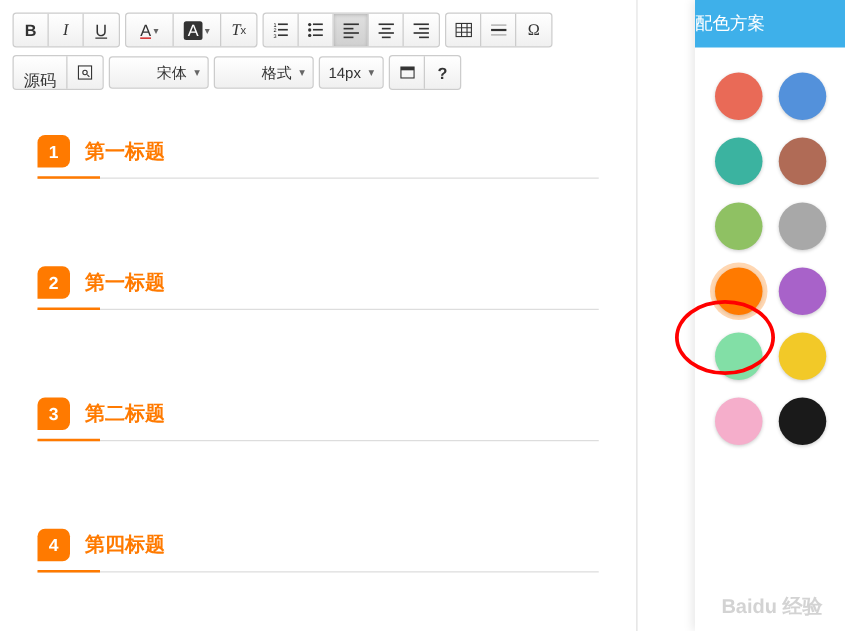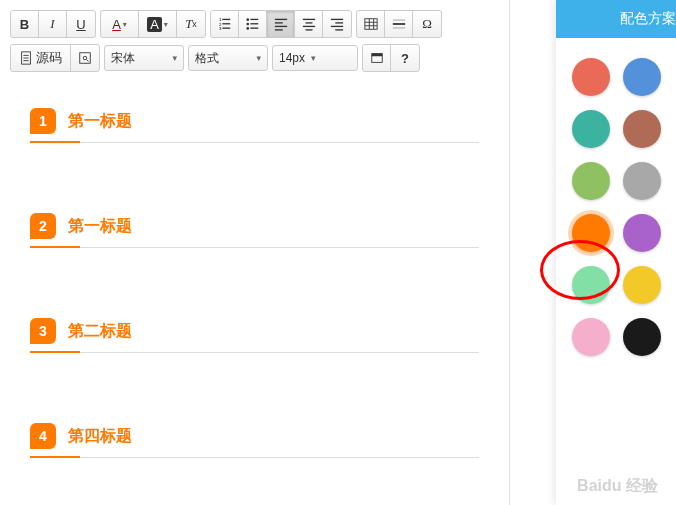--- a/index.html
+++ b/index.html
@@ -6,38 +6,38 @@
 body { font-family: Arial, "Microsoft YaHei", sans-serif; background: #fff; width: 676px; height: 505px; position: relative; overflow: hidden; }
 
 .main-area { width: 510px; height: 505px; float: left; background: #fff; border-right: 1px solid #e0e0e0; }
 
 .toolbar { padding: 10px; background: #fff; }
 .toolbar-row { display: flex; gap: 4px; margin-bottom: 6px; align-items: center; }
 .btn-group { display: inline-flex; border: 1px solid #ccc; border-radius: 3px; background: linear-gradient(#fff, #f0f0f0); }
 .btn { width: 28px; height: 26px; display: flex; align-items: center; justify-content: center; font-size: 13px; color: #333; cursor: pointer; border-right: 1px solid #ccc; position: relative; }
 .btn:last-child { border-right: none; }
 .btn.active { background: linear-gradient(#e0e0e0, #d0d0d0); box-shadow: inset 0 1px 3px rgba(0,0,0,0.2); }
-.btn.wide { width: auto; padding: 0 8px; gap: 3px; }
+.btn.wide { width: auto; padding: 0 8px; gap: 13px; flex-direction: column; }
 .btn svg { width: 14px; height: 14px; }
 
 .dropdown { display: inline-flex; align-items: center; border: 1px solid #ccc; border-radius: 3px; background: linear-gradient(#fff, #f0f0f0); height: 26px; padding: 0 6px; gap: 6px; cursor: pointer; font-size: 12px; color: #333; }
 .dropdown .caret { font-size: 9px; color: #666; }
-.dropdown.w80 { width: 80px; justify-content: space-between; }
+.dropdown.w80 { width: 80px; justify-content: flex-end; }
 .btn-drop { width: 38px; justify-content: center; gap: 2px; }
 .btn-drop .caret { font-size: 8px; color: #666; }
 
 .content { padding: 20px 30px; }
 .heading-item { margin-bottom: 70px; }
 .heading-line { display: flex; align-items: center; gap: 12px; padding-bottom: 8px; border-bottom: 1px solid #ddd; position: relative; }
 .heading-line::after { content: ''; position: absolute; left: 0; bottom: -1px; width: 50px; height: 2px; background: #ff7a00; }
 .num-badge { width: 26px; height: 26px; background: #ff7a00; color: #fff; border-radius: 6px 6px 6px 0; display: flex; align-items: center; justify-content: center; font-weight: bold; font-size: 14px; }
 .heading-text { color: #ff7a00; font-size: 16px; font-weight: bold; }
 
 .side-panel { width: 120px; height: 505px; float: right; background: #fff; box-shadow: -2px 0 8px rgba(0,0,0,0.1); position: relative; }
-.side-header { background: #3eb0ea; color: #fff; text-align: right; padding: 10px 0; font-size: 14px; }
+.side-header { background: #3eb0ea; color: #fff; text-align: left; padding: 10px 0; font-size: 14px; }
 .swatch-grid { padding: 20px 14px; display: grid; grid-template-columns: repeat(2, 1fr); gap: 14px 10px; justify-items: center; }
 .swatch { width: 38px; height: 38px; border-radius: 50%; cursor: pointer; box-shadow: 0 1px 3px rgba(0,0,0,0.2); }
 .swatch.selected { box-shadow: 0 0 0 4px rgba(255,122,0,0.3), 0 1px 3px rgba(0,0,0,0.2); }
 
 .highlight-circle { position: absolute; width: 80px; height: 60px; border: 3px solid #ff0000; border-radius: 50%; top: 240px; left: 540px; pointer-events: none; z-index: 10; }
 
 .watermark { position: absolute; right: 18px; bottom: 10px; color: rgba(200,200,200,0.8); font-size: 12px; text-align: left; line-height: 1.2; pointer-events: none; }
 .watermark .big { font-size: 16px; font-weight: bold; }
 </style>
 </head>
@@ -151,21 +151,21 @@
           </div>
       </div>
       <div class="dropdown w80">
           <span>宋体</span>
           <span class="caret">▾</span>
         </div>
       <div class="dropdown w80">
           <span>格式</span>
           <span class="caret">▾</span>
         </div>
-      <div class="dropdown" style="width:86px;justify-content:flex-start">
+      <div class="dropdown" style="width:52px;justify-content:center">
           <span>14px</span>
           <span class="caret">▾</span>
         </div>
       <div class="btn-group">
         <div class="btn">
             <svg viewBox="0 0 16 16">
               <rect x="2" y="3" width="12" height="10" fill="none" stroke="#333"></rect>
               <rect x="2" y="3" width="12" height="3" fill="#333"></rect>
             </svg>
           </div>

